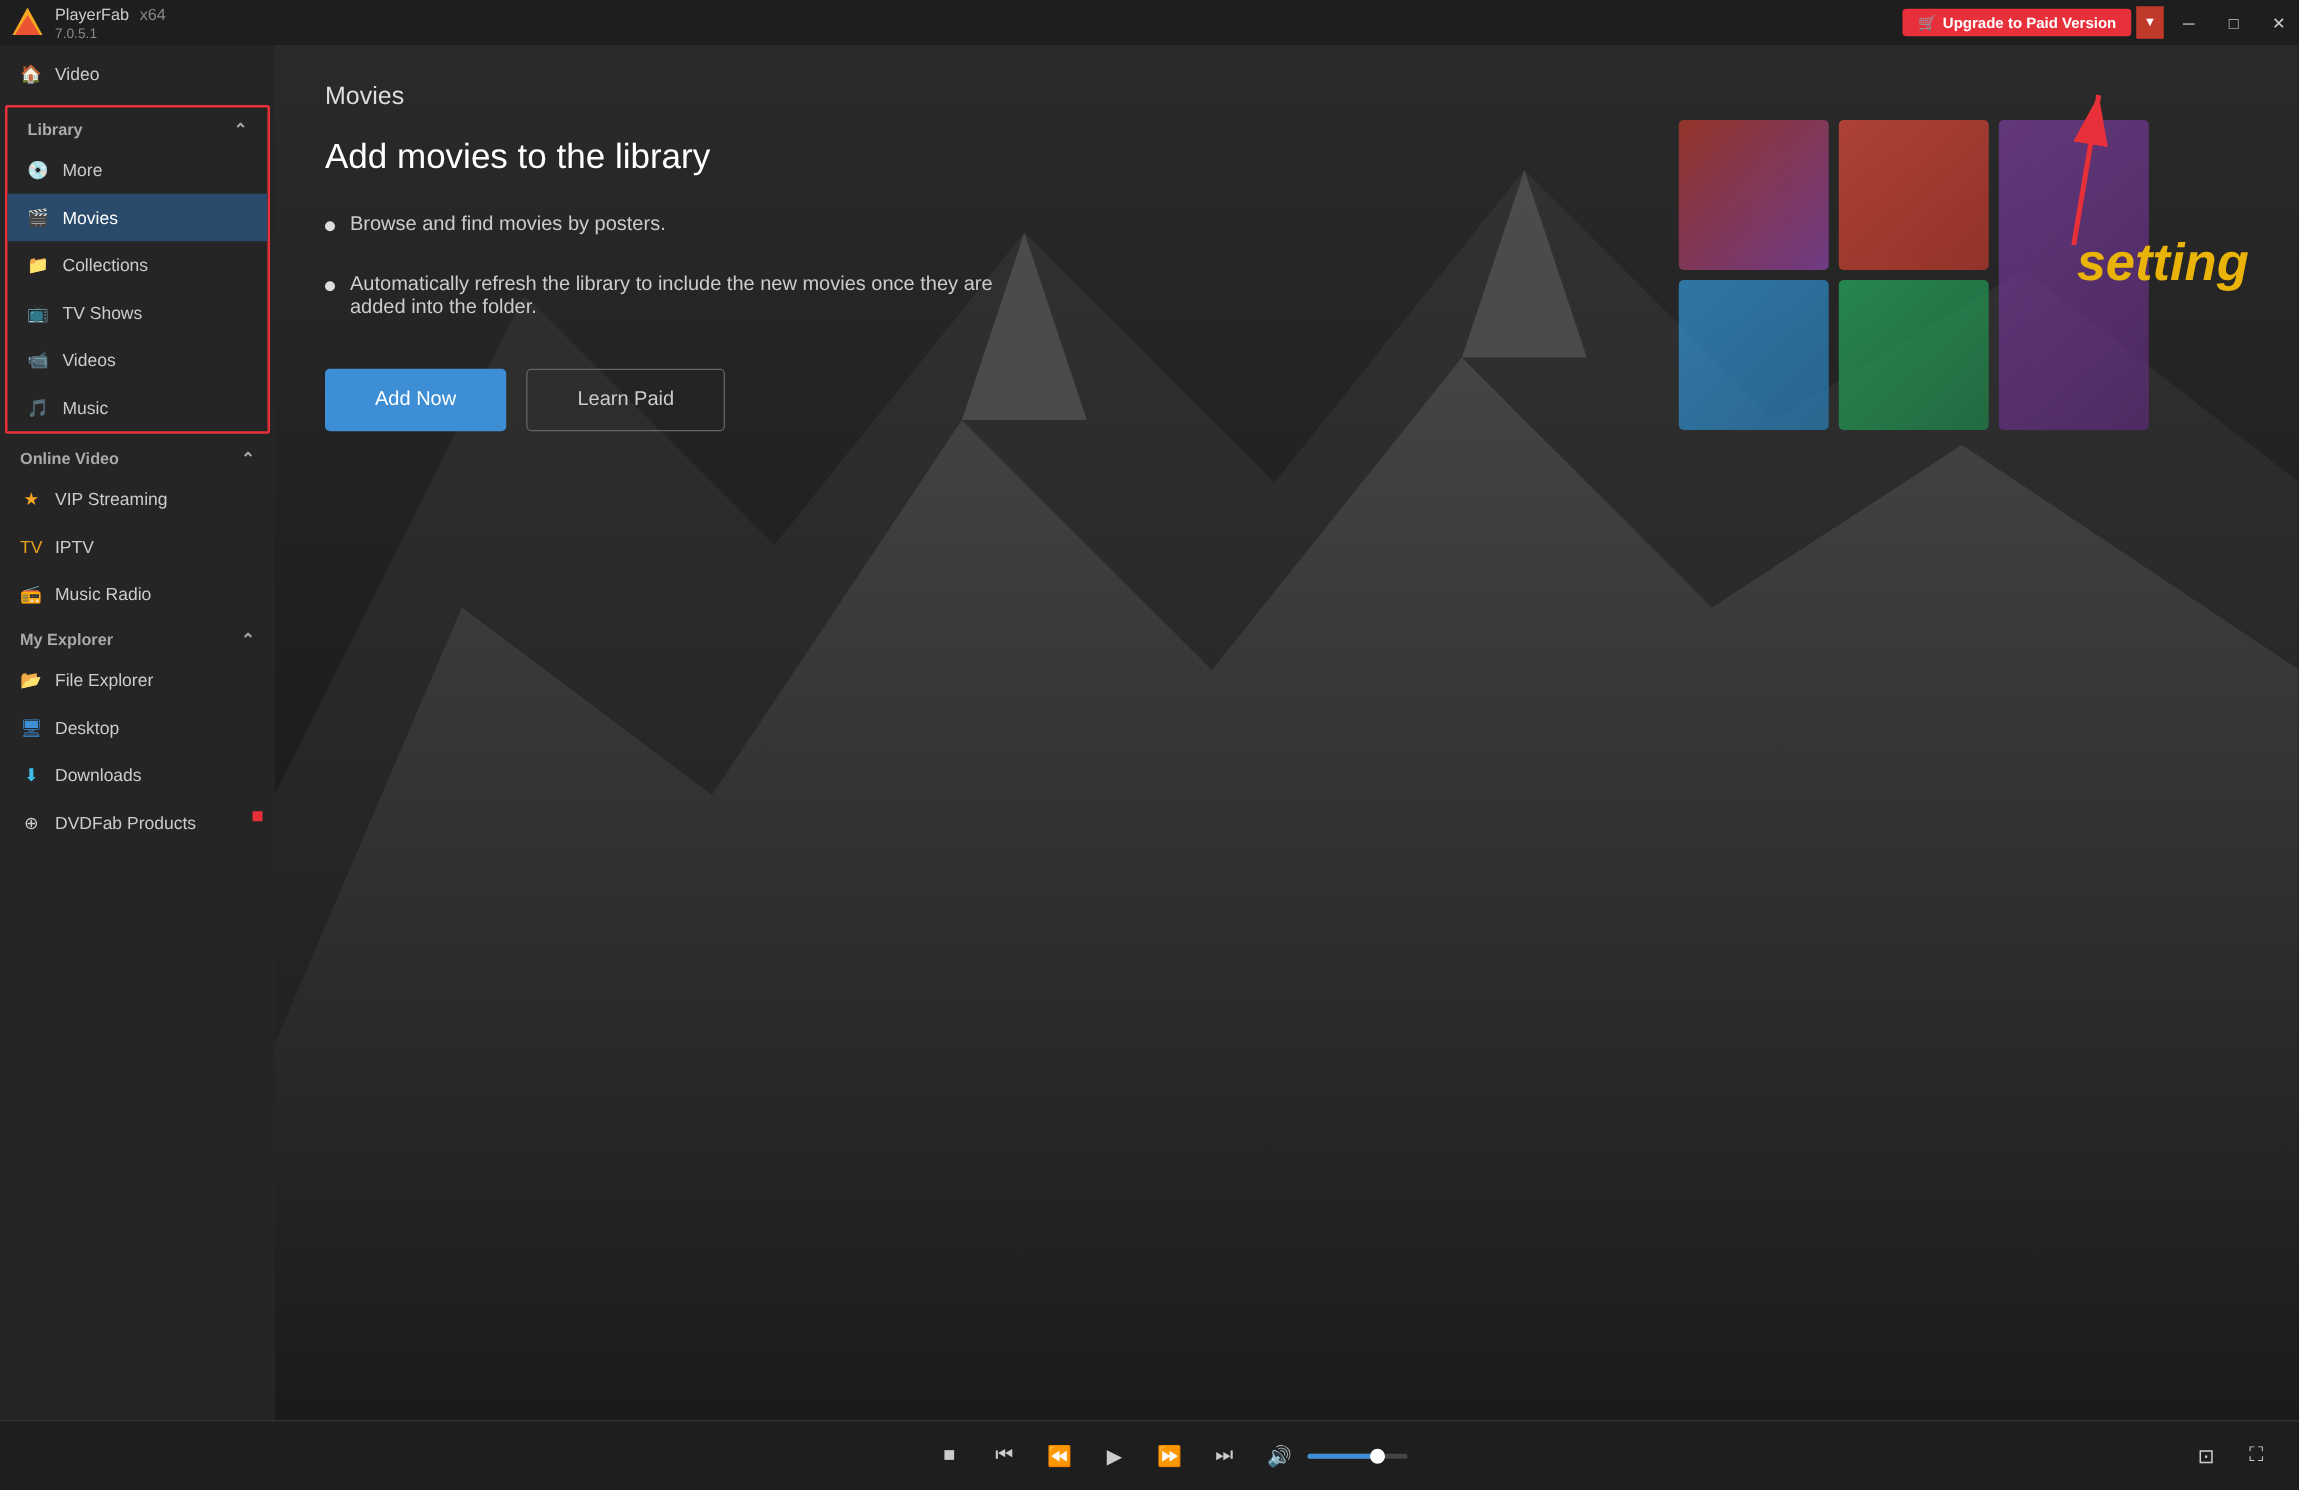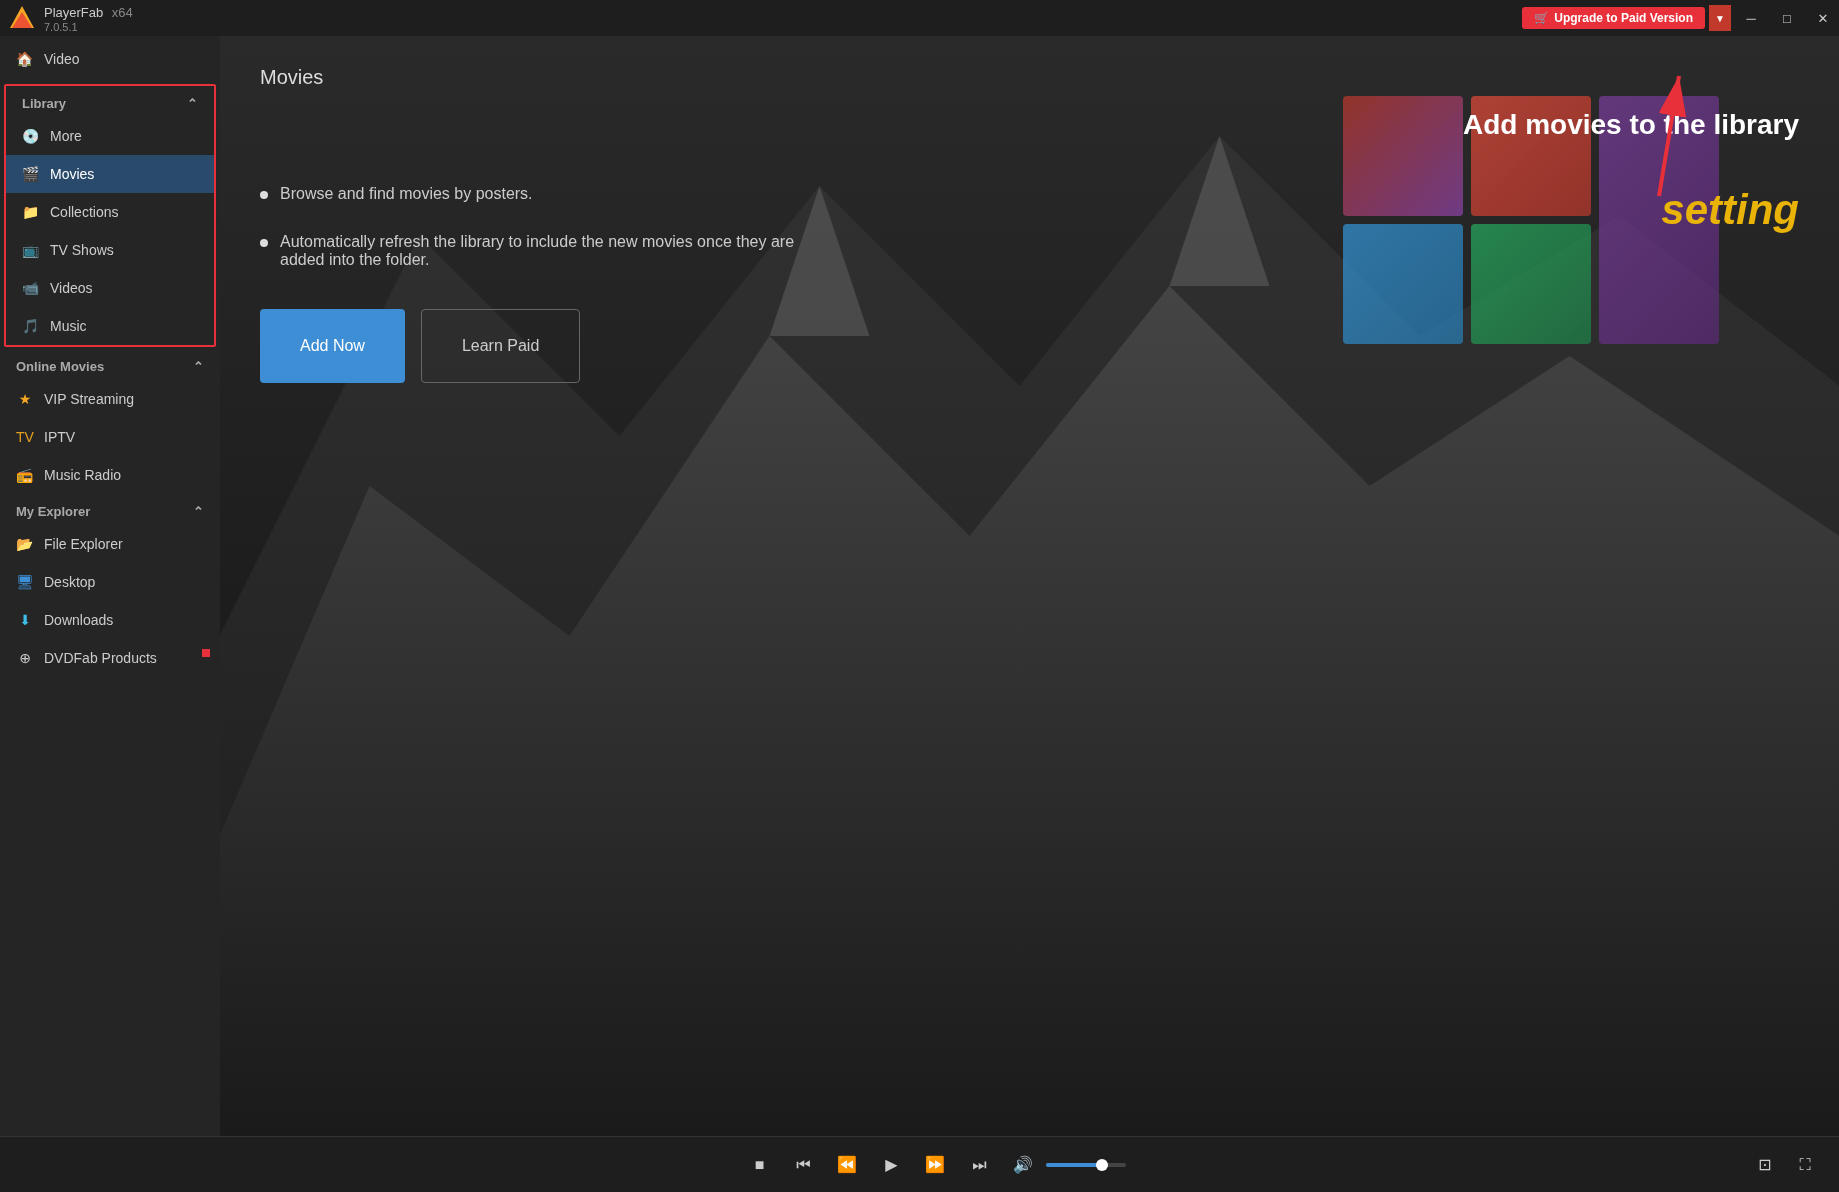--- a/index.html
+++ b/index.html
@@ -223,23 +223,22 @@
     .page-title {
       font-size: 20px;
       color: #ddd;
       margin-bottom: 20px;
       font-weight: 400;
     }
 
     .add-title {
       font-size: 28px;
       color: #fff;
-      font-weight: bold;
-      margin-bottom: 44px;
-      text-align: right;
+      font-weight: normal;
+      margin-bottom: 30px;
     }
 
     .bullet-list {
       list-style: none;
       margin-bottom: 40px;
     }
     .bullet-list li {
       display: flex;
       align-items: flex-start;
       gap: 12px;
@@ -258,21 +257,21 @@
     }
 
     .action-buttons {
       display: flex;
       gap: 16px;
     }
     .btn-add {
       background: #3d8ed4;
       color: white;
       border: none;
-      padding: 28px 40px;
+      padding: 16px 40px;
       font-size: 16px;
       cursor: pointer;
       border-radius: 4px;
       font-weight: 500;
     }
     .btn-learn {
       background: transparent;
       color: #ccc;
       border: 1px solid #666;
       padding: 12px 40px;
@@ -428,21 +427,21 @@
         <span>Videos</span>
       </div>
 
       <div class="sidebar-item">
         <span class="sidebar-icon">🎵</span>
         <span>Music</span>
       </div>
     </div>
 
     <div class="sidebar-section-header">
-      <span>Online Movies</span>
+      <span>Online Video</span>
       <span>⌃</span>
     </div>
 
     <div class="sidebar-item">
       <span class="sidebar-icon" style="color:#f5a623;">★</span>
       <span>VIP Streaming</span>
     </div>
 
     <div class="sidebar-item">
       <span class="sidebar-icon" style="color:#e8a020;">TV</span>

